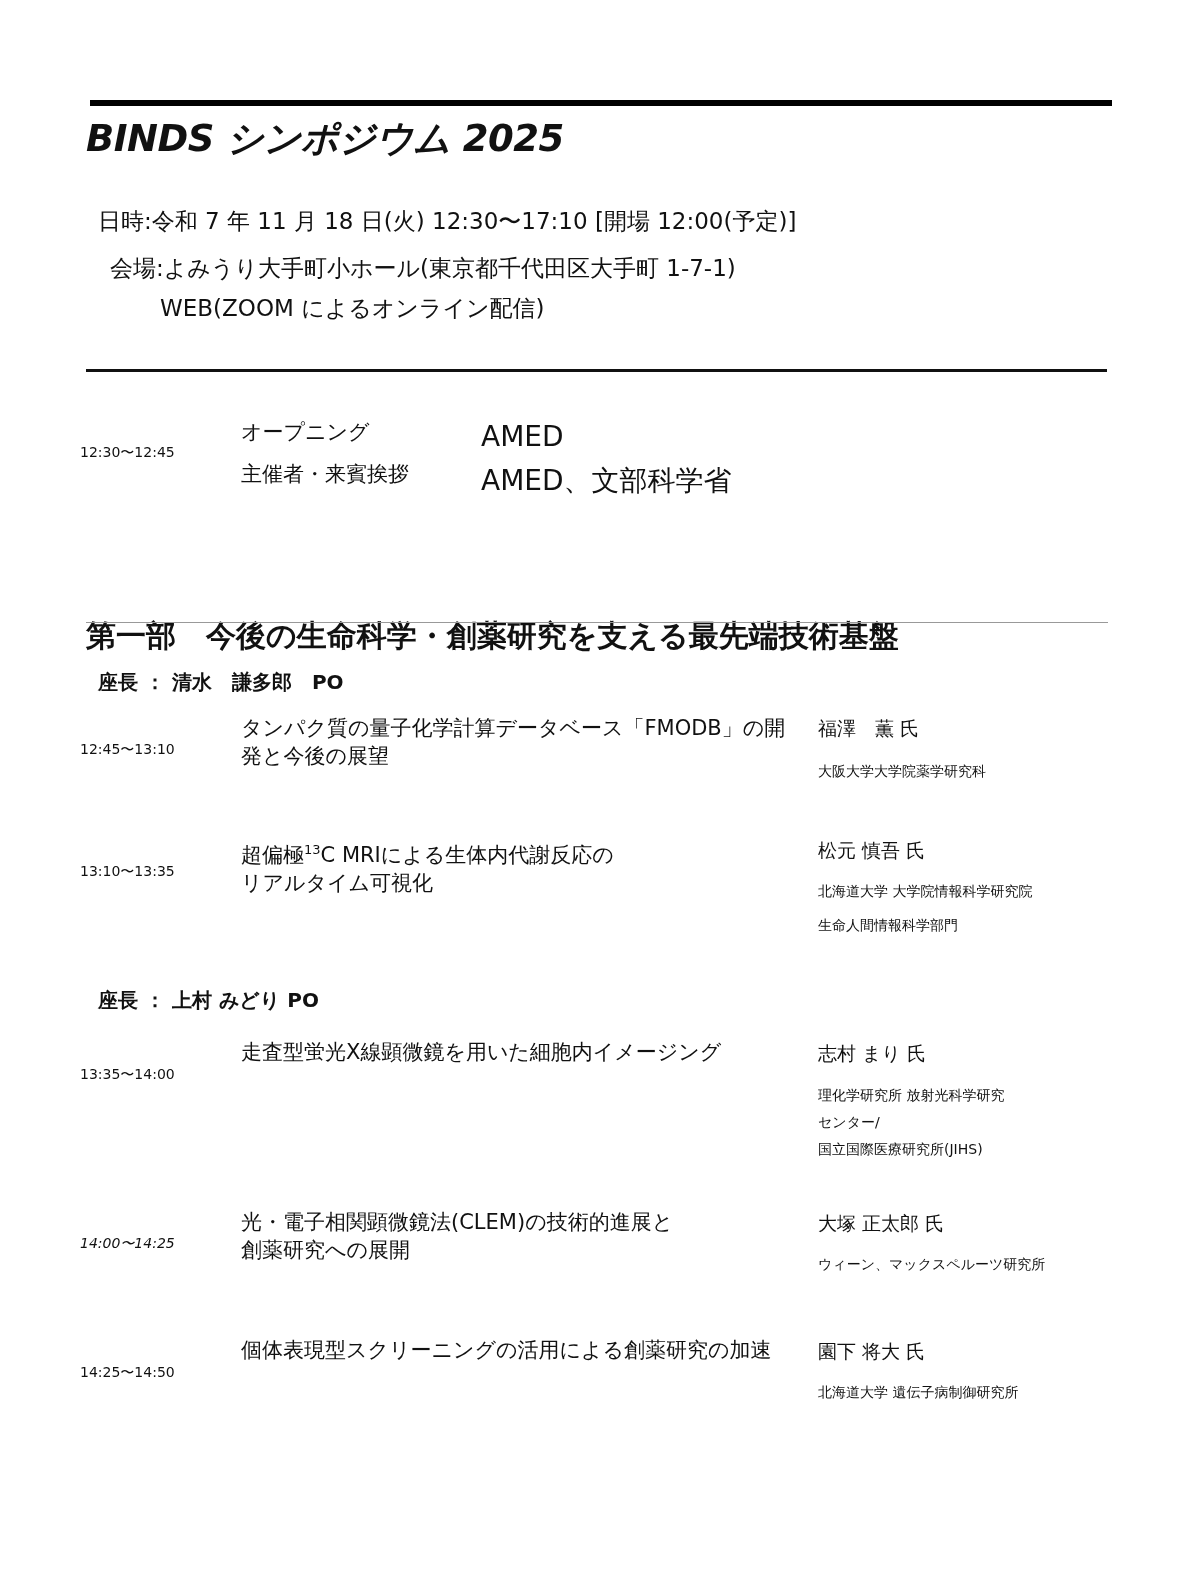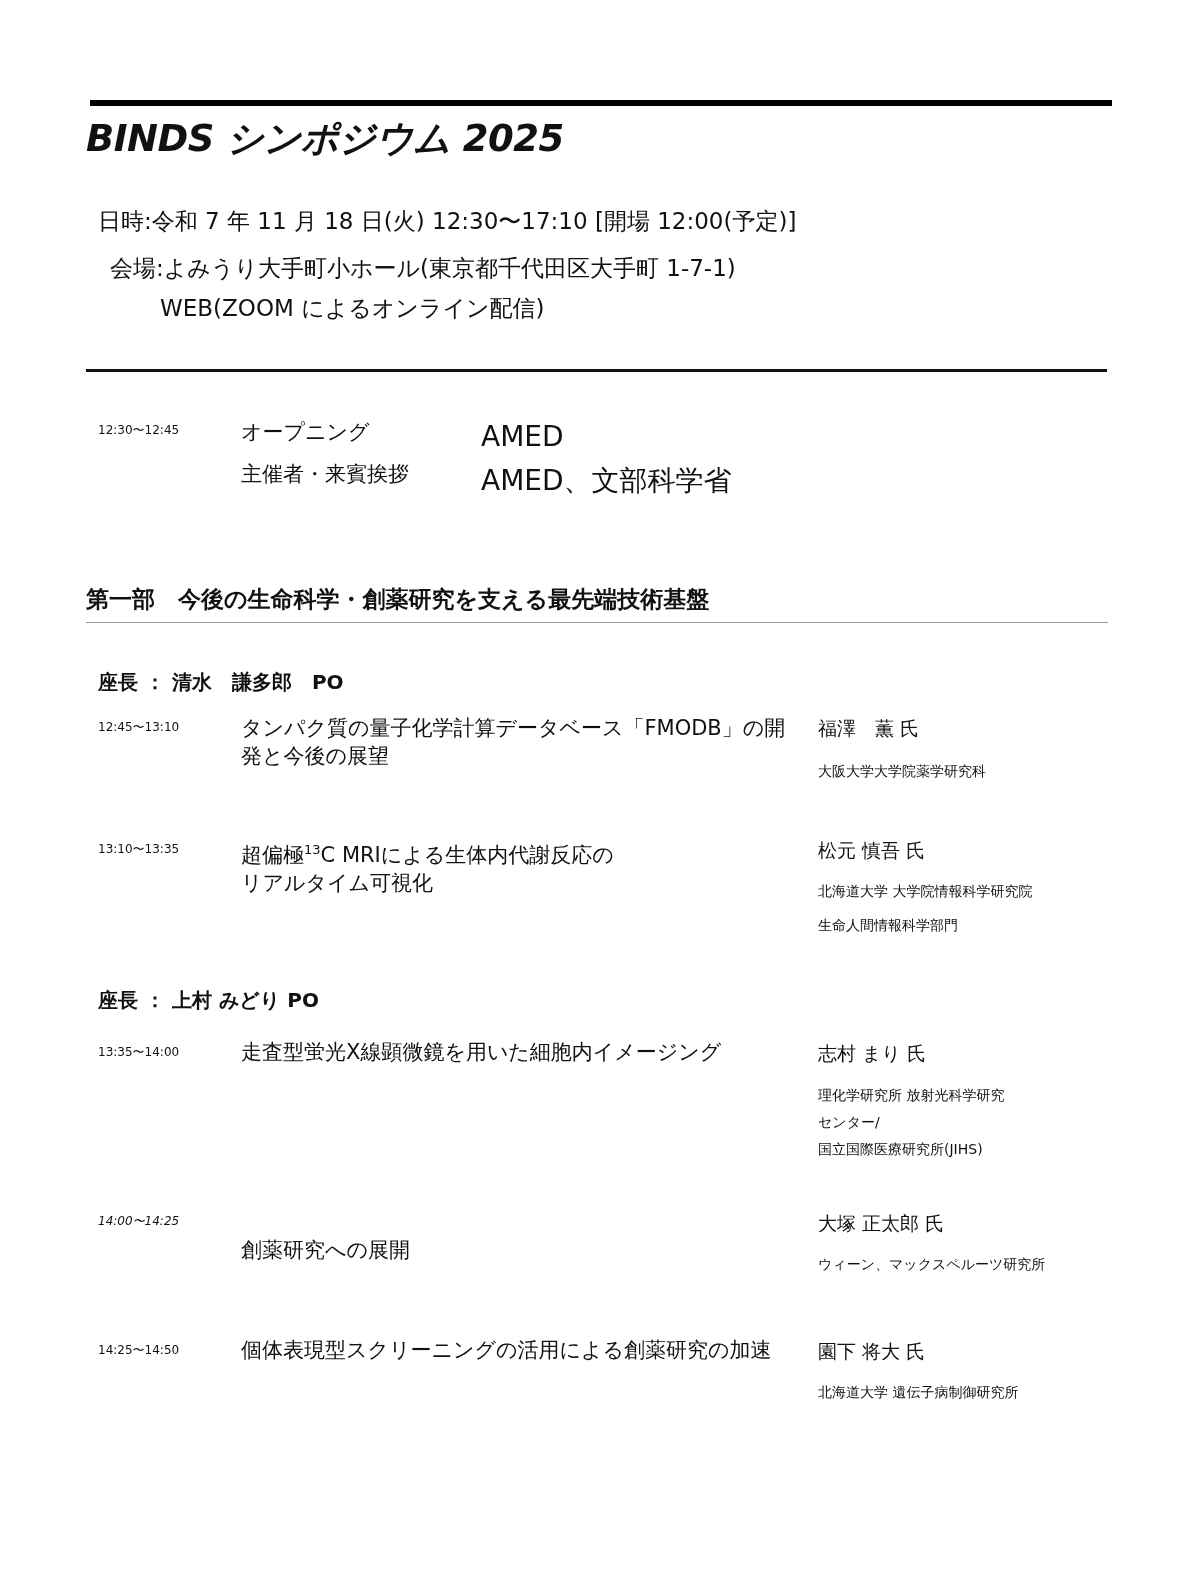--- a/index.html
+++ b/index.html
@@ -3,24 +3,24 @@
 <meta charset="utf-8">
 <style>
   html, body { margin:0; padding:0; background:#fff; }
   body { width:1197px; height:1573px; position:relative; overflow:hidden;
          font-family:"DejaVu Sans","Liberation Sans",sans-serif; color:#111; }
   .abs { position:absolute; white-space:nowrap; }
   .topbar { position:absolute; left:90px; top:100px; width:1022px; height:6px; background:#000; }
   .title { left:86px; top:114px; font-size:37px; font-weight:bold; letter-spacing:-0.5px;font-style:italic; }
   .info { font-size:23px; }
   .midrule { position:absolute; left:86px; top:369px; width:1021px; height:3px; background:#111; }
-  .sec-title { left:86px; top:584px; font-size:23px; font-weight:bold; }
+  .sec-title { left:86px; top:616px; font-size:30px; font-weight:bold; }
   .secrule { position:absolute; left:86px; top:622px; width:1022px; height:1px; background:#999; }
   .chair { left:98px; font-size:20px; font-weight:bold; }
-  .time { left:98px; font-size:12px; }
+  .time { left:80px; font-size:14px;margin-top:22px; }
   .talk { left:241px; font-size:21px; line-height:28px; white-space:normal; width:550px; }
   .talk sup { font-size:13px; }
   .spk { left:818px; font-size:19px; }
   .aff { left:818px; font-size:14px; line-height:34px; white-space:normal; width:260px; }
   .op-label { left:241px; font-size:21px; }
   .op-org { left:481px; font-size:28px; }
 </style>
 </head>
 <body>
 
@@ -62,21 +62,21 @@
 
 <div class="abs time" style="top:1044px;">13:35〜14:00</div>
 <div class="abs talk" style="top:1038px;width:560px;">走査型蛍光X線顕微鏡を用いた細胞内イメージング</div>
 <div class="abs spk" style="top:1041px;">志村 まり 氏</div>
 <div class="abs aff" style="top:1078px;">理化学研究所 放射光科学研究</div>
 <div class="abs aff" style="top:1105px;">センター/</div>
 <div class="abs aff" style="top:1132px;">国立国際医療研究所(JIHS)</div>
 
 <div class="abs time" style="top:1213px;font-style:italic;">14:00〜14:25</div>
 <div class="abs talk" style="top:1208px;">
-  <br>
+  <span>光・電子相関顕微鏡法(CLEM)の技術的進展と</span><br>
   <span>創薬研究への展開</span>
 </div>
 <div class="abs spk" style="top:1211px;">大塚 正太郎 氏</div>
 <div class="abs aff" style="top:1247px;">ウィーン、マックスペルーツ研究所</div>
 
 <div class="abs time" style="top:1342px;">14:25〜14:50</div>
 <div class="abs talk" style="top:1336px;width:540px;">個体表現型スクリーニングの活用による創薬研究の加速</div>
 <div class="abs spk" style="top:1339px;">園下 将大 氏</div>
 <div class="abs aff" style="top:1375px;">北海道大学 遺伝子病制御研究所</div>
 

